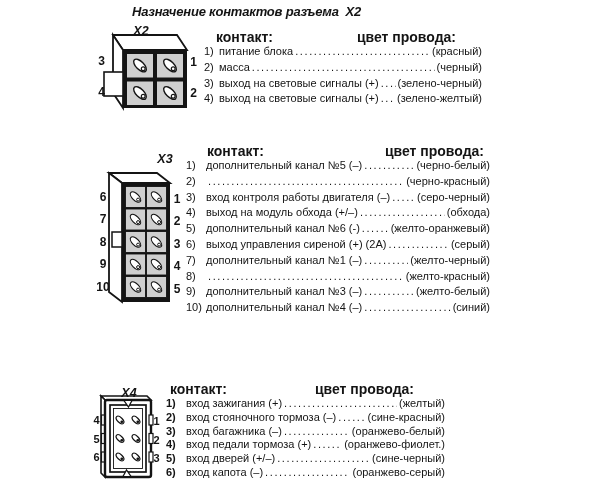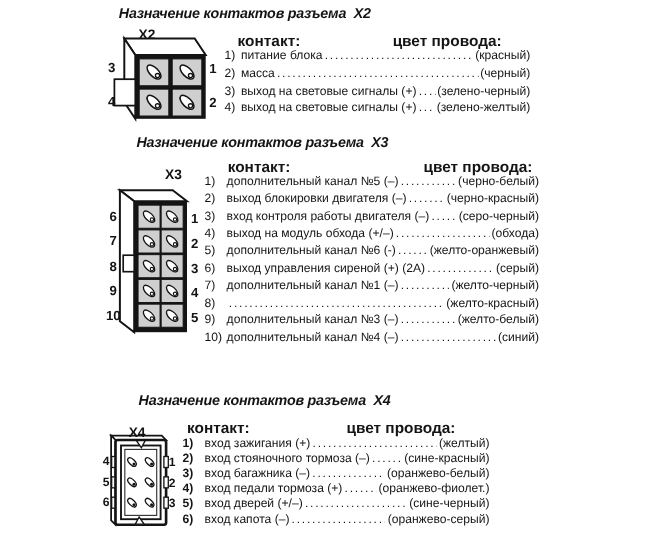--- a/index.html
+++ b/index.html
@@ -28,30 +28,30 @@
   #list-x3 .prow{height:15.8px;}
   #list-x3 .num{width:20px;}
   #list-x3 .phead{padding-left:21px;padding-right:6px;}
   #list-x4 .prow{height:13.8px;}
   #list-x4 .num{width:20px;font-weight:bold;}
   #list-x4 .phead{padding-left:4px;padding-right:31px;}
 
   
   .conn{position:absolute;}
   .conn svg{position:absolute;left:0;top:0;display:block;}
-  .conn-label{position:absolute;font-weight:bold;font-size:12.5px;text-align:left;}
+  .conn-label{position:absolute;font-weight:bold;font-style:italic;font-size:12.5px;text-align:center;}
   .pin-num{position:absolute;font-weight:bold;font-size:12px;line-height:13px;text-align:center;}
   .conn-x4 .pin-num{font-size:11px;line-height:12px;}
 </style>
 </head>
 <body>
 
 <div class="page">
 
-  <div class="title" style="left:108px;top:4px;">Назначение контактов разъема  Х2</div>
+  <div class="title" style="left:132px;top:4px;">Назначение контактов разъема  Х2</div>
 
   <div class="conn conn-x2" style="left:86px;top:24px;width:115px;height:100px;">
     <svg viewBox="0 0 115 100" width="115" height="100">
       <polygon points="37,26 101,26 91,11 27,11" fill="#ffffff" stroke="#141414" stroke-width="1.8"></polygon>
       <polygon points="27,11 37,26 37,84 27,69" fill="#ffffff" stroke="#141414" stroke-width="1.8"></polygon>
       <rect x="18" y="48" width="19" height="24" fill="#ffffff" stroke="#141414" stroke-width="1.6"></rect>
       <rect x="37" y="26" width="64" height="58" fill="#141414"></rect>
       <rect x="40.5" y="29.5" width="27" height="24.5" fill="#cfcfcf" stroke="#141414" stroke-width="1"></rect>
       <rect x="70.5" y="29.5" width="27" height="24.5" fill="#cfcfcf" stroke="#141414" stroke-width="1"></rect>
       <rect x="40.5" y="57" width="27" height="24.5" fill="#cfcfcf" stroke="#141414" stroke-width="1"></rect>
@@ -98,21 +98,20 @@
       <span class="clr">(зелено-черный)</span>
     </div>
     <div class="prow">
       <span class="num">4)</span>
       <span class="lbl">выход на световые сигналы (+)</span>
       <span class="leader">........................................................................................................</span>
       <span class="clr">(зелено-желтый)</span>
     </div>
   </div>
 
-  <div class="title" style="left:124px;top:122px;">Назначение контактов разъема  Х3</div>
 
   <div class="conn conn-x3" style="left:94px;top:152px;width:95px;height:155px;">
     <svg viewBox="0 0 95 155" width="95" height="155">
       <polygon points="28,31 76,31 63,21 15,21" fill="#ffffff" stroke="#141414" stroke-width="1.8"></polygon>
       <polygon points="15,21 28,31 28,150 15,140" fill="#ffffff" stroke="#141414" stroke-width="1.8"></polygon>
       <rect x="18" y="80" width="10" height="15" fill="#ffffff" stroke="#141414" stroke-width="1.5"></rect>
       <rect x="28" y="31" width="48" height="119" fill="#141414"></rect>
       <rect x="31.5" y="34.5" width="20" height="21" fill="#cfcfcf" stroke="#141414" stroke-width="0.9"></rect>
       <rect x="52.5" y="34.5" width="20" height="21" fill="#cfcfcf" stroke="#141414" stroke-width="0.9"></rect>
       <rect x="31.5" y="57" width="20" height="21" fill="#cfcfcf" stroke="#141414" stroke-width="0.9"></rect>
@@ -165,21 +164,20 @@
       <span class="h-color">цвет провода:</span>
     </div>
     <div class="prow">
       <span class="num">1)</span>
       <span class="lbl">дополнительный канал №5 (–)</span>
       <span class="leader">........................................................................................................</span>
       <span class="clr">(черно-белый)</span>
     </div>
     <div class="prow">
       <span class="num">2)</span>
-      <span class="lbl">выход блокировки двигателя (–)</span>
       <span class="leader">........................................................................................................</span>
       <span class="clr">(черно-красный)</span>
     </div>
     <div class="prow">
       <span class="num">3)</span>
       <span class="lbl">вход контроля работы двигателя (–)</span>
       <span class="leader">........................................................................................................</span>
       <span class="clr">(серо-черный)</span>
     </div>
     <div class="prow">
@@ -218,21 +216,20 @@
       <span class="clr">(желто-белый)</span>
     </div>
     <div class="prow">
       <span class="num">10)</span>
       <span class="lbl">дополнительный канал №4 (–)</span>
       <span class="leader">........................................................................................................</span>
       <span class="clr">(синий)</span>
     </div>
   </div>
 
-  <div class="title" style="left:126px;top:356px;">Назначение контактов разъема  Х4</div>
 
   <div class="conn conn-x4" style="left:84px;top:385px;width:80px;height:95px;">
     <svg viewBox="0 0 80 95" width="80" height="95">
       <polygon points="21,15 67,15 63,11 17,11" fill="#ffffff" stroke="#141414" stroke-width="1.6"></polygon>
       <polygon points="17,11 21,15 21,92 17,88" fill="#ffffff" stroke="#141414" stroke-width="1.6"></polygon>
       <rect x="17.5" y="30" width="4" height="10" fill="#ffffff" stroke="#141414" stroke-width="1.2"></rect>
       <rect x="17.5" y="48.5" width="4" height="10" fill="#ffffff" stroke="#141414" stroke-width="1.2"></rect>
       <rect x="17.5" y="67" width="4" height="10" fill="#ffffff" stroke="#141414" stroke-width="1.2"></rect>
       <rect x="21" y="15" width="46" height="77" rx="2" fill="#ffffff" stroke="#141414" stroke-width="2.4"></rect>
       <rect x="65" y="30" width="4" height="10" fill="#ffffff" stroke="#141414" stroke-width="1.2"></rect>

